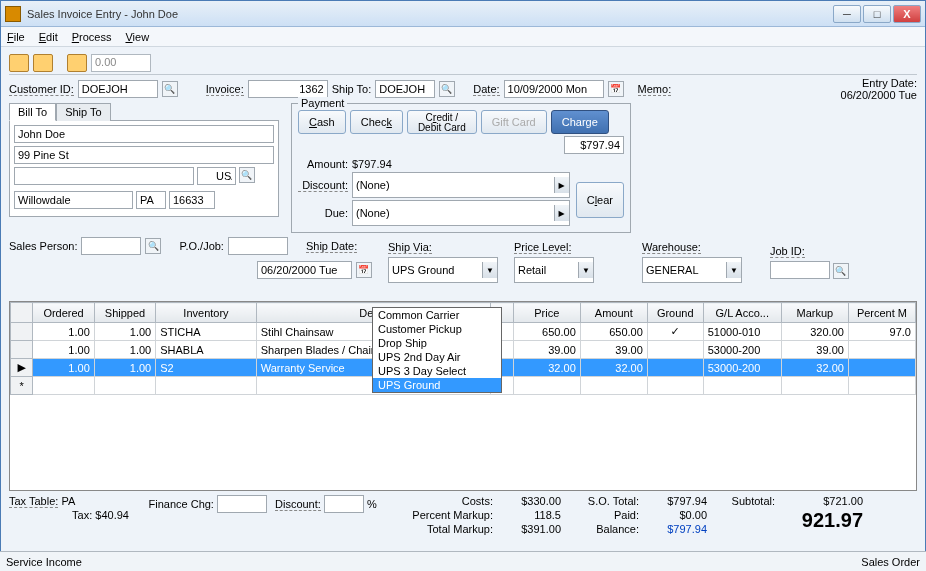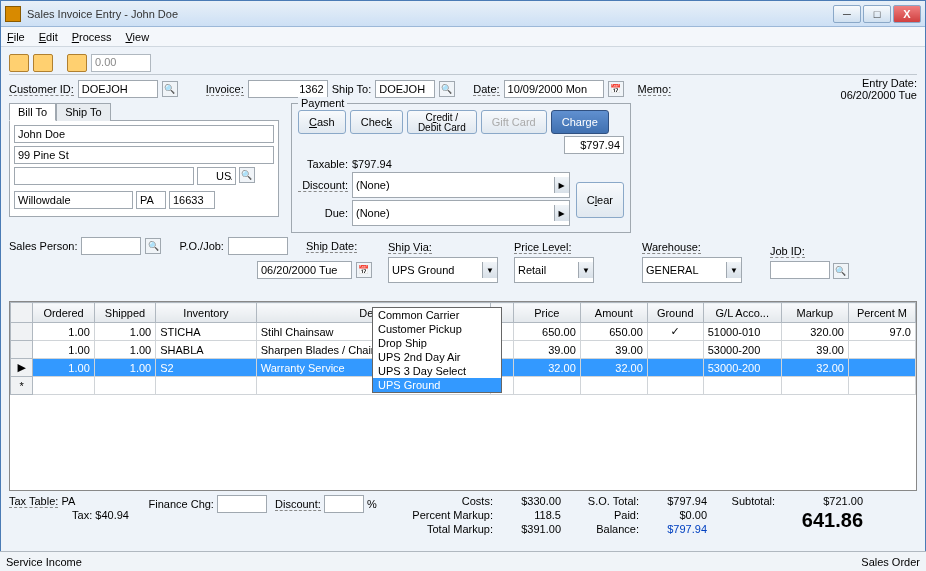--- a/index.html
+++ b/index.html
@@ -134,21 +134,21 @@
           <button class="btn"><u>C</u>ash</button>
           <button class="btn">Chec<u>k</u></button>
           <button class="btn" style="font-size:10px;line-height:10px">C<u>r</u>edit /<br>Debit Card</button>
           <button class="btn" disabled="" style="color:#aaa">Gift Card</button>
           <button class="btn charge">Char<u>g</u>e</button>
         </div>
         <div style="text-align:right;margin-top:2px">
           <input class="textfield num" style="width: 60px;" value="$797.94">
         </div>
         <div class="row" style="margin-top:4px">
-          <span class="lbl" style="width:50px;text-align:right">Taxable:</span>
+          <span class="lbl" style="width:50px;text-align:right">Amount:</span>
           <span>$797.94</span>
         </div>
         <div style="display:flex;gap:6px;align-items:center">
           <div style="flex:1">
             <div class="row">
               <span class="lbl underline-label" style="width:50px;text-align:right">Discount:</span>
               <div class="combo" style="flex:1">
                   <span>(None)</span>
                   <div class="arrow">▶</div>
                 </div>
@@ -331,21 +331,21 @@
       <div class="col lblr" style="width:60px">
         <div>$797.94</div>
         <div>$0.00</div>
         <div class="blue">$797.94</div>
       </div>
       <div class="col lblr" style="width:60px">
         <div>Subtotal:</div>
       </div>
       <div class="col lblr" style="width:80px">
         <div>$721.00</div>
-        <div class="bigtotal">641.86</div>
+        <div class="bigtotal">921.97</div>
       </div>
     </div>
 
   </div>
   <div class="statusbar">
     <span>Service Income</span>
     <span class="right">Sales Order</span>
   </div>
 </div>
 

